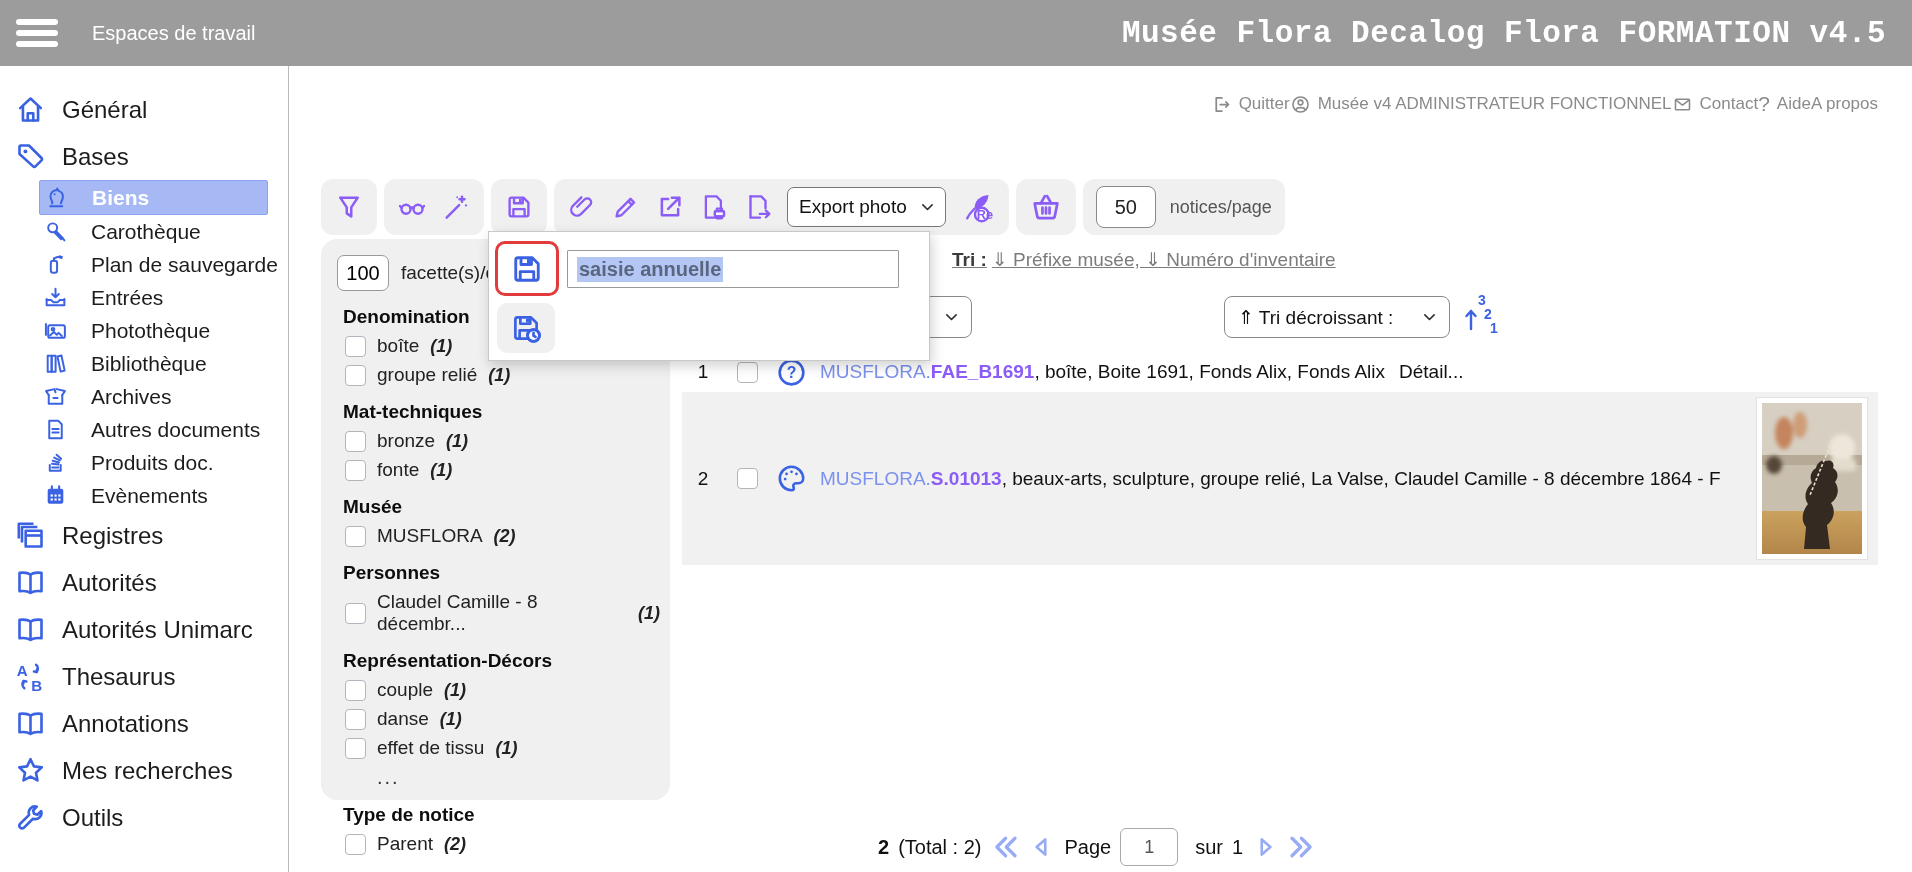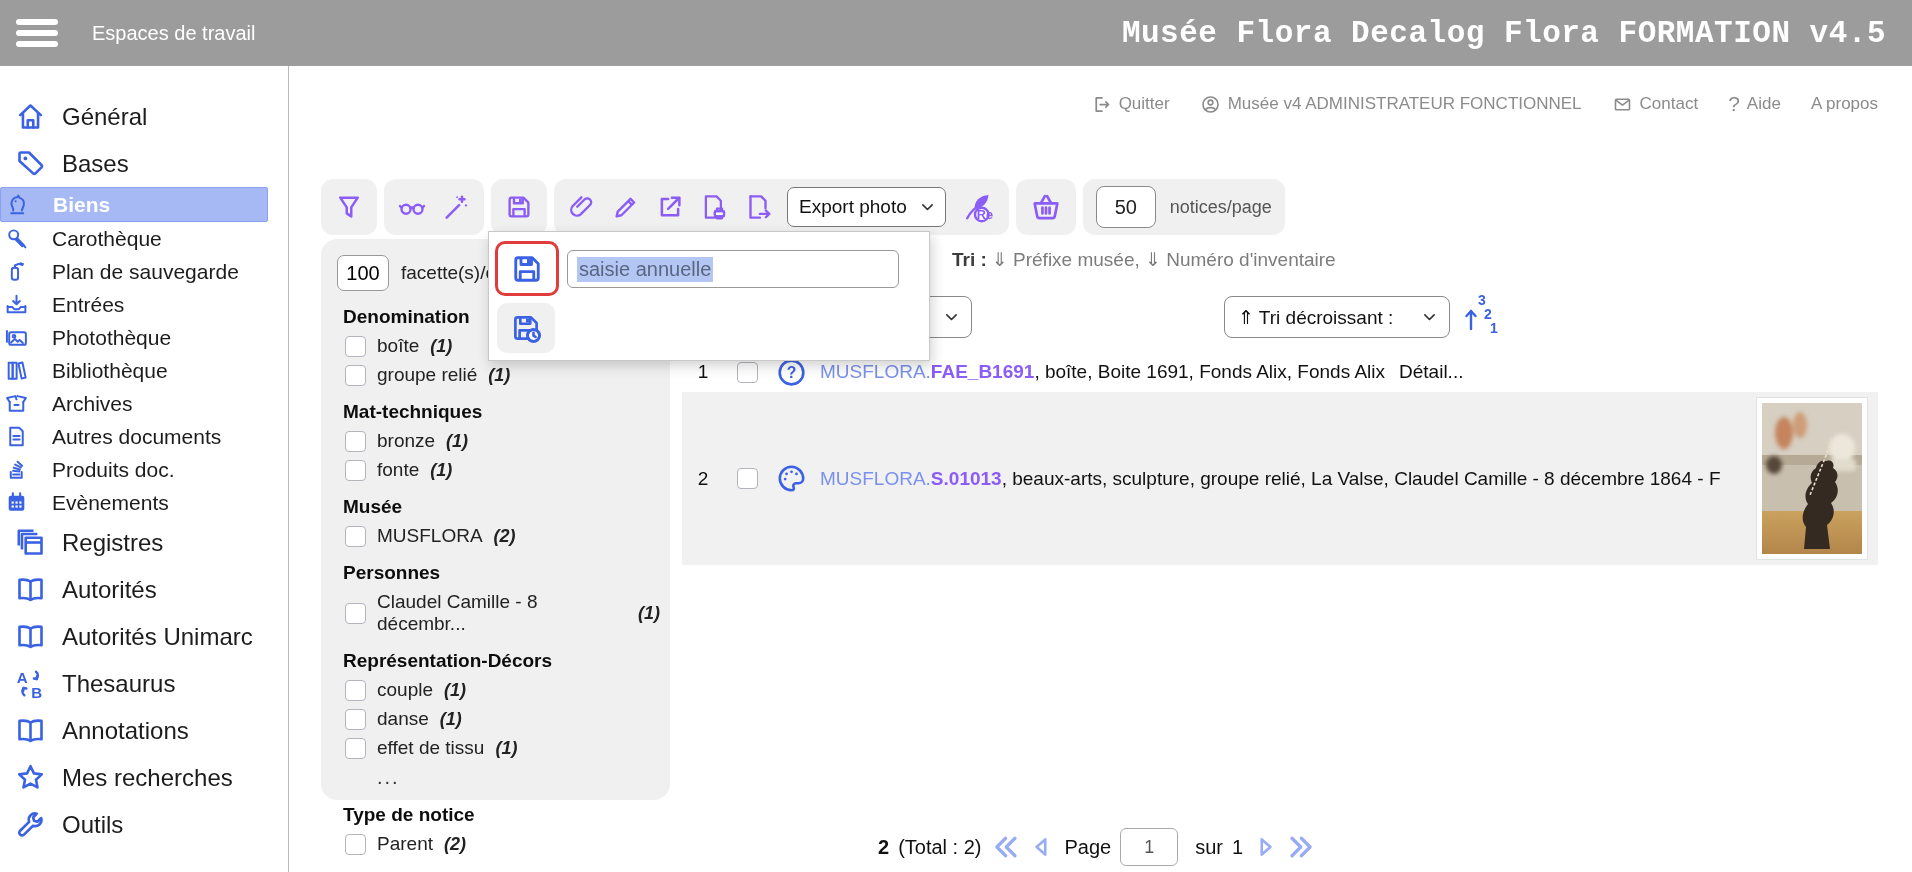--- a/index.html
+++ b/index.html
@@ -5,28 +5,28 @@
   html,body{margin:0;padding:0;background:#fff;font-family:"Liberation Sans",sans-serif;}
   .app{position:relative;width:1912px;height:872px;background:#fff;overflow:hidden;}
   svg{display:block;}
   
   #topbar{position:absolute;left:0;top:0;width:1912px;height:66px;background:#9c9c9c;display:flex;align-items:center;}
   .hamburger{margin-left:16px;width:42px;cursor:pointer;}
   .hamburger span{display:block;height:6px;background:#fff;border-radius:3px;margin:5px 0;}
   .ws-label{color:#fff;font-size:20px;margin-left:34px;}
   .app-title{position:absolute;right:26px;top:0;height:66px;display:flex;align-items:center;color:#fff;font-size:31px;font-weight:bold;letter-spacing:.5px;font-family:Liberation Mono, monospace;}
   
-  #sidebar{position:absolute;left:0;top:66px;width:289px;height:806px;background:#fff;border-right:1px solid #b9b9b9;box-sizing:border-box;padding-top:27px;}
+  #sidebar{position:absolute;left:0;top:66px;width:289px;height:806px;background:#fff;border-right:1px solid #b9b9b9;box-sizing:border-box;padding-top:20px;}
   .nav-item{display:flex;align-items:center;gap:15px;padding:7px 0 7px 14px;font-size:24px;color:#1c1c1c;cursor:pointer;}
   .nav-item .ic{width:33px;height:33px;color:#3b62e3;flex:0 0 33px;}
-  .nav-sub{display:flex;align-items:center;gap:23px;padding:4px 0 4px 4px;font-size:21px;color:#1c1c1c;cursor:pointer;}
+  .nav-sub{display:flex;align-items:center;gap:23px;margin-left:39px;padding:4px 0 4px 4px;font-size:21px;color:#1c1c1c;cursor:pointer;}
   .nav-sub .ic{width:25px;height:25px;color:#3b62e3;flex:0 0 25px;}
   .nav-sub.selected{background:#a6b9f4;border:1px solid #8aa2ef;border-radius:2px;margin-right:20px;color:#fdfeff;font-weight:bold;}
   
-  #hlinks{position:absolute;top:92px;right:34px;display:flex;align-items:center;gap:30px;color:#8b8b8b;font-size:17px;}
+  #hlinks{position:absolute;top:92px;right:34px;display:flex;align-items:center;color:#8b8b8b;font-size:17px;}
   #hlinks .hl{display:flex;align-items:center;gap:7px;cursor:pointer;}
   #hlinks .hic{width:21px;height:21px;color:#8b8b8b;}
   .qmark{font-size:21px;color:#8b8b8b;}
   
   #breadcrumb{position:absolute;left:322px;top:138px;font-size:20px;color:#a3a3a3;}
   #breadcrumb b{color:#8a8a8a;margin-left:6px;}
   
   #toolbar{position:absolute;left:321px;top:179px;display:flex;align-items:stretch;gap:7px;height:56px;}
   .tb{background:#f0f0f1;border-radius:12px;display:flex;align-items:center;padding:8px 13px;gap:14px;cursor:pointer;}
   .tb .ti{width:30px;height:30px;color:#8b5cf6;}
@@ -38,21 +38,21 @@
   #facets{position:absolute;left:321px;top:239px;width:349px;height:561px;background:#f0f0f1;border-radius:16px;box-sizing:border-box;padding:16px 10px 0 16px;z-index:1;}
   .fcount{display:flex;align-items:center;gap:12px;}
   .fcount input{width:46px;height:32px;border:1px solid #999;border-radius:7px;background:#fff;font-size:20px;text-align:center;font-family:inherit;}
   .fcount .fcl{font-size:19px;color:#222;}
   .fgroup-title{font-size:19px;font-weight:bold;color:#0d0d0d;margin:15px 0 5px 6px;}
   .fitem{display:flex;align-items:center;gap:11px;margin:7px 0 7px 8px;font-size:19px;color:#222;cursor:pointer;}
   .cb{width:19px;height:19px;background:#fff;border:1.5px solid #b4b4bc;border-radius:4px;flex:0 0 19px;}
   .fct{font-style:italic;font-weight:bold;font-size:18px;}
   .fmore{margin:2px 0 0 40px;font-size:20px;color:#333;letter-spacing:2px;}
   
-  #tri-line{position:absolute;left:952px;top:248px;font-size:19px;color:#7c7c7c;}
+  #tri-line{position:absolute;left:952px;top:248px;font-size:19px;color:#7c7c7c;text-decoration:underline;}
   #tri-line b{color:#3c3c3c;margin-right:5px;}
   .sort-select{position:absolute;top:296px;height:42px;background:#fff;border:1px solid #8a8a8a;border-radius:8px;box-sizing:border-box;display:flex;align-items:center;justify-content:space-between;padding:0 13px;font-size:19px;color:#111;cursor:pointer;}
   #sortsel1{left:770px;width:202px;}
   #sortsel2{left:986px;width:226px;}
   #sortsel3{left:1224px;width:226px;}
   #sort321{position:absolute;left:1462px;top:291px;cursor:pointer;}
   
   .rrow{position:absolute;left:682px;width:1196px;display:flex;align-items:center;font-size:19px;color:#111;}
   #row1{top:354px;height:36px;background:#fff;}
   #row2{top:392px;height:173px;background:#f1f1f2;}
@@ -69,21 +69,21 @@
   #pager .pcount{font-weight:bold;}
   .pic{width:30px;height:30px;color:#98abf5;cursor:pointer;}
   .pic.small{width:26px;height:26px;}
   #pager input{width:52px;height:34px;border:1px solid #aaa;border-radius:6px;text-align:center;font-size:18px;color:#555;font-family:inherit;}
   
   #savepopup{position:absolute;left:488px;top:231px;width:440px;height:128px;background:#fff;border:1px solid #c8c8c8;box-shadow:2px 5px 12px rgba(0,0,0,.18);z-index:20;}
   .sp-btn{position:absolute;left:6px;top:9px;width:64px;height:55px;border:3px solid #e23b3b;border-radius:10px;background:#fff;display:flex;align-items:center;justify-content:center;cursor:pointer;box-sizing:border-box;}
   .sp-btn .ti{width:36px;height:36px;color:#3b62e3;}
   .sp-btn2{position:absolute;left:8px;top:71px;width:58px;height:50px;background:#f0f0f1;border-radius:10px;display:flex;align-items:center;justify-content:center;cursor:pointer;}
   .sp-btn2 .ti{width:34px;height:34px;color:#3b62e3;}
-  .sp-input{position:absolute;left:78px;top:18px;width:332px;height:38px;border:1px solid #999;border-radius:6px;background:#fff;display:flex;align-items:center;padding:0 9px;box-sizing:border-box;font-size:20px;cursor:text;}
+  .sp-input{position:absolute;left:78px;top:18px;width:332px;height:38px;border:1px solid #999;border-radius:1px;background:#fff;display:flex;align-items:center;padding:0 9px;box-sizing:border-box;font-size:20px;cursor:text;font-weight:bold;}
   .sp-input .seltxt{background:#b4c7f4;color:#5a6680;padding:1px 2px;}
 </style>
 </head>
 <body>
 
 <div class="app">
 
   <div id="topbar">
     <div class="hamburger">
         <span></span>

